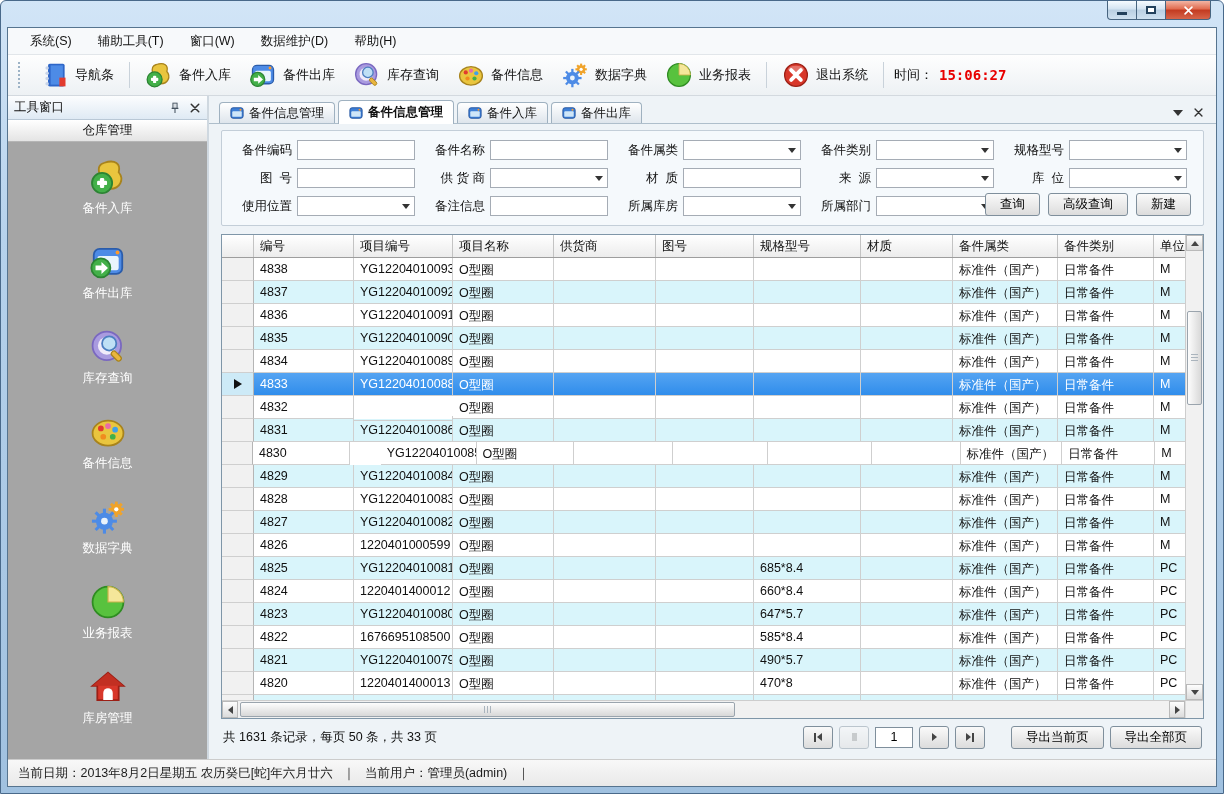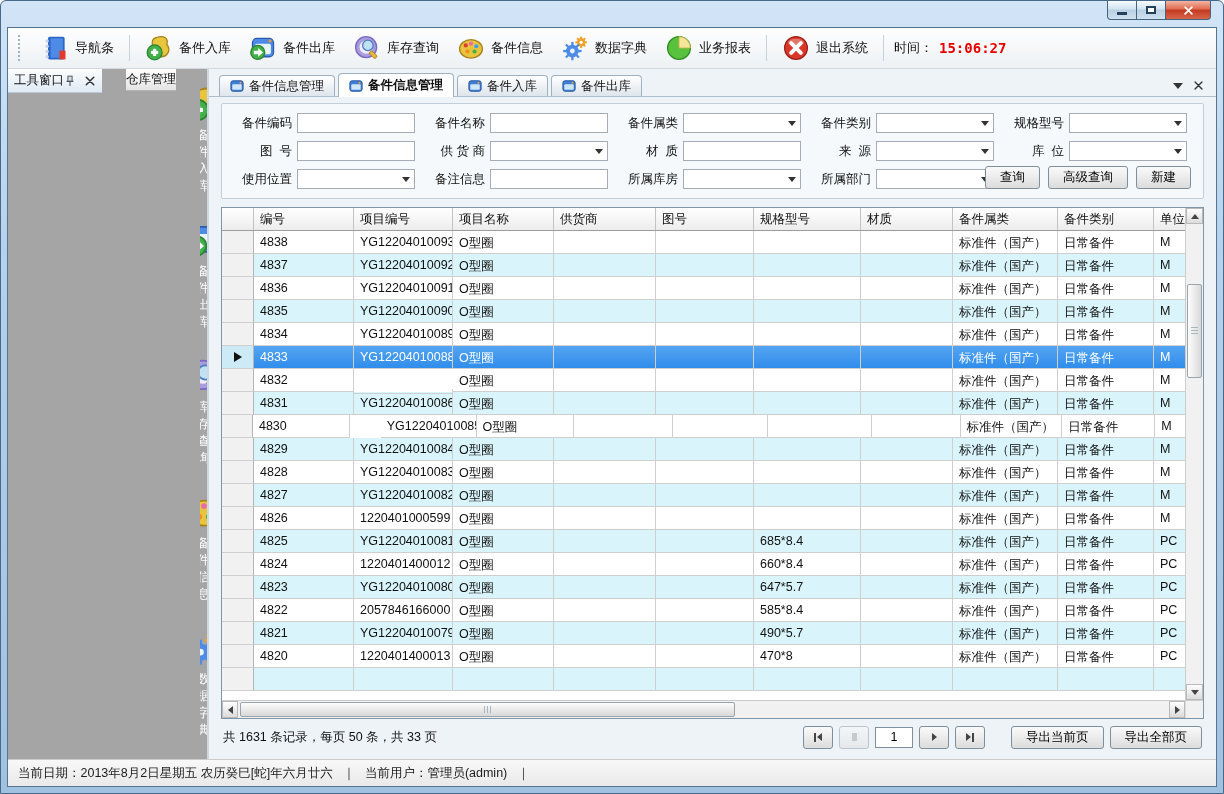--- a/index.html
+++ b/index.html
@@ -32,21 +32,21 @@
   .tb-grip{width:4px;height:26px;border-left:2px dotted #9db3c6;margin:0 8px 0 2px;}
   .tb-buttons{display:flex;align-items:center;height:100%;text-align:right;}
   .tb-btn{display:flex;align-items:center;gap:6px;padding:4px 9px;border-radius:3px;cursor:default;}
   .tb-icon{width:28px;height:28px;}
   .tb-label{font-size:13px;}
   .tb-sep{width:1px;height:26px;background:#c9d2da;margin:0 6px;}
   .tb-time{display:flex;align-items:center;gap:6px;margin-left:4px;font-size:13px;}
   .time-val{color:#e80000;font-weight:bold;font-family:"DejaVu Sans Mono","Liberation Mono",monospace;font-size:14px;}
   
   .main{flex:1;display:flex;min-height:0;}
-  .sidebar{width:201px;box-sizing:border-box;border-right:2px solid #cfd8e0;display:flex;flex-direction:row;background:#a5a5a5;gap:24px;}
+  .sidebar{width:201px;box-sizing:border-box;border-right:2px solid #cfd8e0;display:flex;flex-direction:column;background:#a5a5a5;}
   .side-head{height:23px;background:linear-gradient(#fcfdfe,#dfeaf4);border-bottom:1px solid #b9c8d6;
     display:flex;align-items:center;padding:0 6px;}
   .side-head span.t{flex:1;}
   .side-head-btns{display:flex;gap:8px;align-items:center;}
   .side-head-btns svg{width:12px;height:12px;cursor:default;}
   .side-group{height:21px;background:linear-gradient(#ffffff,#e4e4e4);border-bottom:1px solid #b5b5b5;
     text-align:center;line-height:21px;cursor:default;}
   .side-body{flex:1;overflow:hidden;padding-top:16px;}
   .side-item{display:flex;flex-direction:column;align-items:center;gap:4px;margin-bottom:26px;cursor:default;}
   .side-item svg{width:38px;height:38px;}
@@ -232,20 +232,27 @@
         <span class="glyph-max"></span>
       </div>
     <div class="win-btn close">
         <svg class="glyph-x">
           <use href="#sym-x-white"></use>
         </svg>
       </div>
   </div>
 
   <div class="app">
+    <div class="menubar" id="menu-bar">
+        <div class="menu-item">系统(S)</div>
+        <div class="menu-item">辅助工具(T)</div>
+        <div class="menu-item">窗口(W)</div>
+        <div class="menu-item">数据维护(D)</div>
+        <div class="menu-item">帮助(H)</div>
+      </div>
 
     <div class="toolbar">
       <div class="tb-grip"></div>
       <div class="tb-buttons" id="tb-buttons">
           <div class="tb-btn">
             <svg class="tb-icon">
               <use href="#sym-book" xlink:href="#sym-book"></use>
             </svg>
             <span class="tb-label">导航条</span>
           </div>
@@ -703,21 +710,21 @@
                       <div class="td" style="width: 98px;"></div>
                       <div class="td" style="width: 107px;">647*5.7</div>
                       <div class="td" style="width: 92px;"></div>
                       <div class="td" style="width: 105px;">标准件（国产）</div>
                       <div class="td" style="width: 96px;">日常备件</div>
                       <div class="td" style="width: 41px;">PC</div>
                     </div>
                     <div class="tr">
                       <div class="rowhdr"></div>
                       <div class="td" style="width: 100px;">4822</div>
-                      <div class="td" style="width: 99px;">2057846166000</div>
+                      <div class="td" style="width: 99px;">1676695108500</div>
                       <div class="td" style="width: 101px;">O型圈</div>
                       <div class="td" style="width: 102px;"></div>
                       <div class="td" style="width: 98px;"></div>
                       <div class="td" style="width: 107px;">585*8.4</div>
                       <div class="td" style="width: 92px;"></div>
                       <div class="td" style="width: 105px;">标准件（国产）</div>
                       <div class="td" style="width: 96px;">日常备件</div>
                       <div class="td" style="width: 41px;">PC</div>
                     </div>
                     <div class="tr alt">

